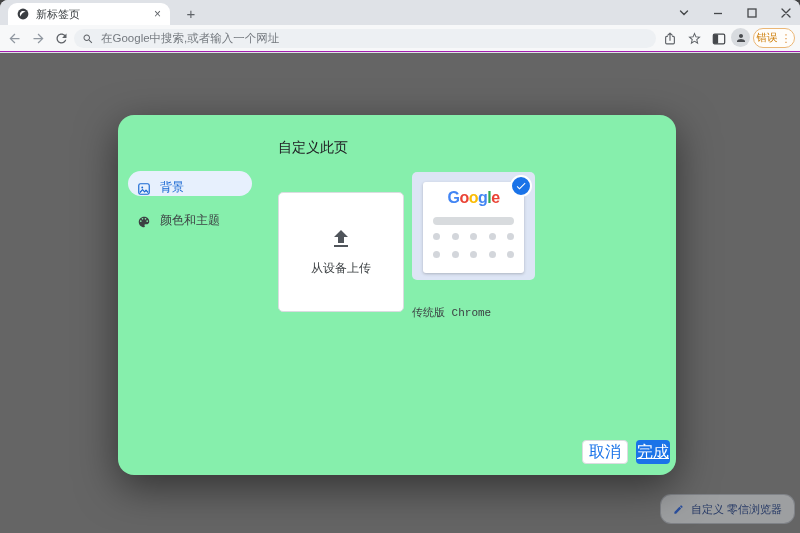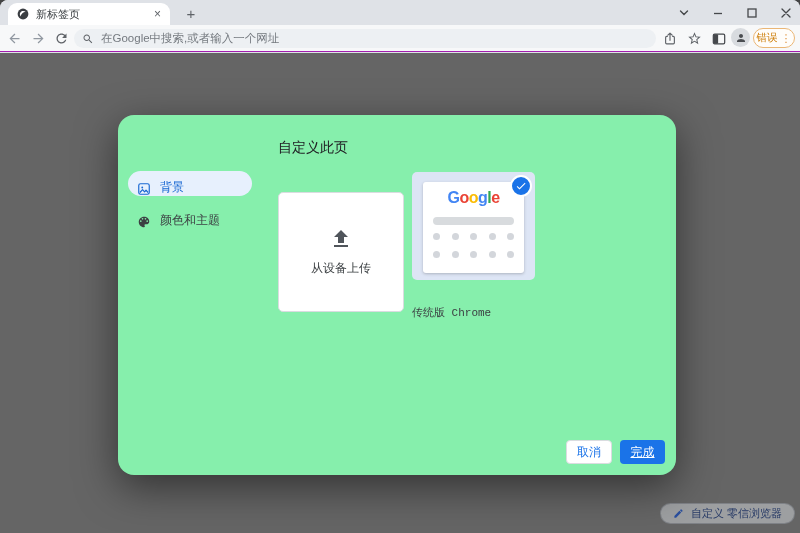--- a/index.html
+++ b/index.html
@@ -35,21 +35,21 @@
   .avatar { position:absolute; left:731px; top:3px; width:19px; height:19px; border-radius:50%;
             background:#d8dbdf; display:flex; align-items:center; justify-content:center; }
   .error-pill { position:absolute; left:753px; top:3px; width:42px; height:20px;
                 border:1px solid #eab676; border-radius:10px; background:#fffdfa;
                 display:flex; align-items:center; justify-content:center; gap:3px;text-align:right; }
   .error-text { font-size:10.5px; color:#cc7a00; }
   .error-dots { font-size:11px; color:#e09440; line-height:1; }
 
   
   .page { position:absolute; top:53px; left:0; right:0; bottom:0; background:#656565; }
-  .custom-pill { position:absolute; right:5px; bottom:9px; height:21px; border-radius:11px;
+  .custom-pill { position:absolute; right:5px; bottom:9px; height:30px; border-radius:11px;
                  background:rgba(226,230,236,0.45); border:1px solid rgba(90,95,104,0.45);
                  display:flex; align-items:center; gap:7px; padding:0 12px; }
   .custom-pill-text { font-size:11px; color:#273a66; white-space:nowrap; }
 
   
   .dialog { position:absolute; left:118px; top:62px; width:558px; height:360px; background:#86efac;
             border-radius:16px; box-shadow:0 12px 40px rgba(0,0,0,0.5); }
   .dialog-title { position:absolute; left:160px; top:24px; font-size:14px; color:#202124; }
 
   .side-nav { position:absolute; left:10px; top:56px; width:124px; }
@@ -72,24 +72,24 @@
   .mini-searchbar { position:absolute; left:10px; right:10px; top:35px; height:8px;
                     background:#d8dbde; border-radius:4px; }
   .dot-grid { position:absolute; left:10px; right:10px; top:51px; }
   .dot-row { display:flex; justify-content:space-between; margin-bottom:11px; }
   .dot { width:7px; height:7px; border-radius:50%; background:#d3d6db; }
   .check-badge { position:absolute; top:3px; right:3px; width:22px; height:22px; border-radius:50%;
                  background:#1a73e8; border:2px solid #fff; display:flex; align-items:center; justify-content:center; }
   .theme-label { position:absolute; left:294px; top:190px; width:123px; text-align:left;
                  font-size:11px; color:#3c4043; white-space:nowrap;font-family:Liberation Mono, monospace; }
 
-  .btn { position:absolute; top:325px; height:24px; border-radius:4px; font-size:12px;
-         display:flex; align-items:center; justify-content:center; cursor:default; }
+  .btn { position:absolute; top:325px; height:24px; border-radius:4px; font-size:16px;
+         display:flex; align-items:center; justify-content:center; cursor:default;margin-left:16px; }
   .btn-cancel { left:448px; width:46px; background:#fff; border:1px solid #dadce0; color:#1a73e8; }
-  .btn-done { left:502px; width:45px; background:#1a73e8; color:#fff;text-decoration:underline; }
+  .btn-done { left:502px; width:34px; background:#1a73e8; color:#fff;text-decoration:underline; }
 </style>
 </head>
 <body>
 
 <div class="stage">
 
   <div class="tabstrip">
     <div class="tab">
       <svg class="favicon" viewBox="0 0 12 12">
         <circle cx="6" cy="6" r="5.4" fill="#3b3e42"></circle>

